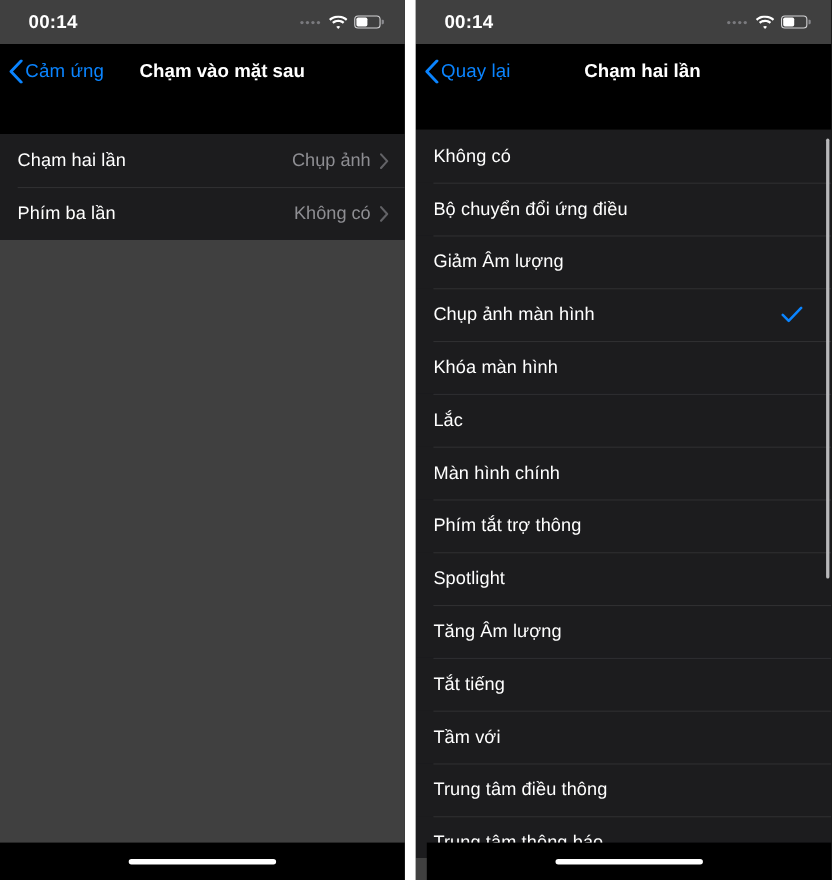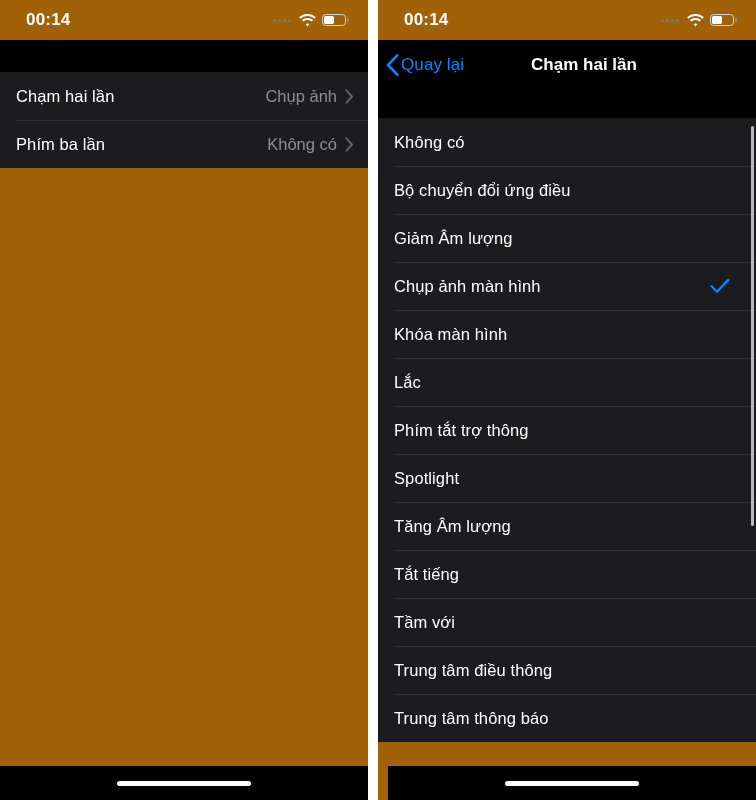--- a/index.html
+++ b/index.html
@@ -15,21 +15,21 @@
   }
   .screens {
     display: flex;
     width: 756px;
     height: 800px;
   }
   .phone {
     position: relative;
     width: 368px;
     height: 800px;
-    background: #a16207;
+    background: #404040;
     overflow: hidden;
   }
   .panel-gap {
     width: 10px;
     height: 800px;
     background: #ffffff;
     flex: 0 0 10px;
   }
   .phone.right {
     width: 378px;
@@ -243,20 +243,29 @@
           <path d="M8.5 2.1c2.7 0 5.2 1 7 2.7l1.4-1.5C14.7 1.2 11.7 0 8.5 0S2.3 1.2 0.1 3.3l1.4 1.5C3.3 3.1 5.8 2.1 8.5 2.1z" fill="#fff"></path>
           <path d="M8.5 6c1.6 0 3.1 0.6 4.2 1.6l1.4-1.5C12.6 4.8 10.6 4 8.5 4S4.4 4.8 2.9 6.1l1.4 1.5C5.4 6.6 6.9 6 8.5 6z" fill="#fff"></path>
           <path d="M8.5 9.6c0.7 0 1.3 0.3 1.8 0.7L8.5 12.4 6.7 10.3C7.2 9.9 7.8 9.6 8.5 9.6z" fill="#fff"></path>
         </svg>
         <div class="battery">
             <i style="width: 44%;"></i>
           </div>
       </div>
     </div>
 
+    <div class="navbar">
+      <div class="nav-back">
+        <svg class="chev" width="13" height="22" viewBox="0 0 13 22">
+          <path d="M11.3 1.3 2 11l9.3 9.7" fill="none" stroke="#0a84ff" stroke-width="2.6" stroke-linecap="round" stroke-linejoin="round"></path>
+        </svg>
+        <span class="nav-back-label">Cảm ứng</span>
+      </div>
+      <div class="nav-title">Chạm vào mặt sau</div>
+    </div>
 
     <div class="spacer-black" style="height:32px"></div>
 
     <div class="list">
       <div class="row">
         <span class="row-label">Chạm hai lần</span>
         <span class="row-right">
           <span class="row-value">Chụp ảnh</span>
           <svg class="disclosure" width="9" height="15" viewBox="0 0 9 15">
             <path d="M1.4 1.3 7 7.5l-5.6 6.2" fill="none" stroke="#8e8e93" stroke-width="1.9" stroke-linecap="round" stroke-linejoin="round"></path>
@@ -334,20 +343,23 @@
               </svg>
             </span>
           </div>
           <div class="row">
             <span class="row-label">Khóa màn hình</span>
           </div>
           <div class="row">
             <span class="row-label">Lắc</span>
           </div>
           <div class="row">
+            <span class="row-label">Màn hình chính</span>
+          </div>
+          <div class="row">
             <span class="row-label">Phím tắt trợ thông</span>
           </div>
           <div class="row">
             <span class="row-label">Spotlight</span>
           </div>
           <div class="row">
             <span class="row-label">Tăng Âm lượng</span>
           </div>
           <div class="row">
             <span class="row-label">Tắt tiếng</span>

